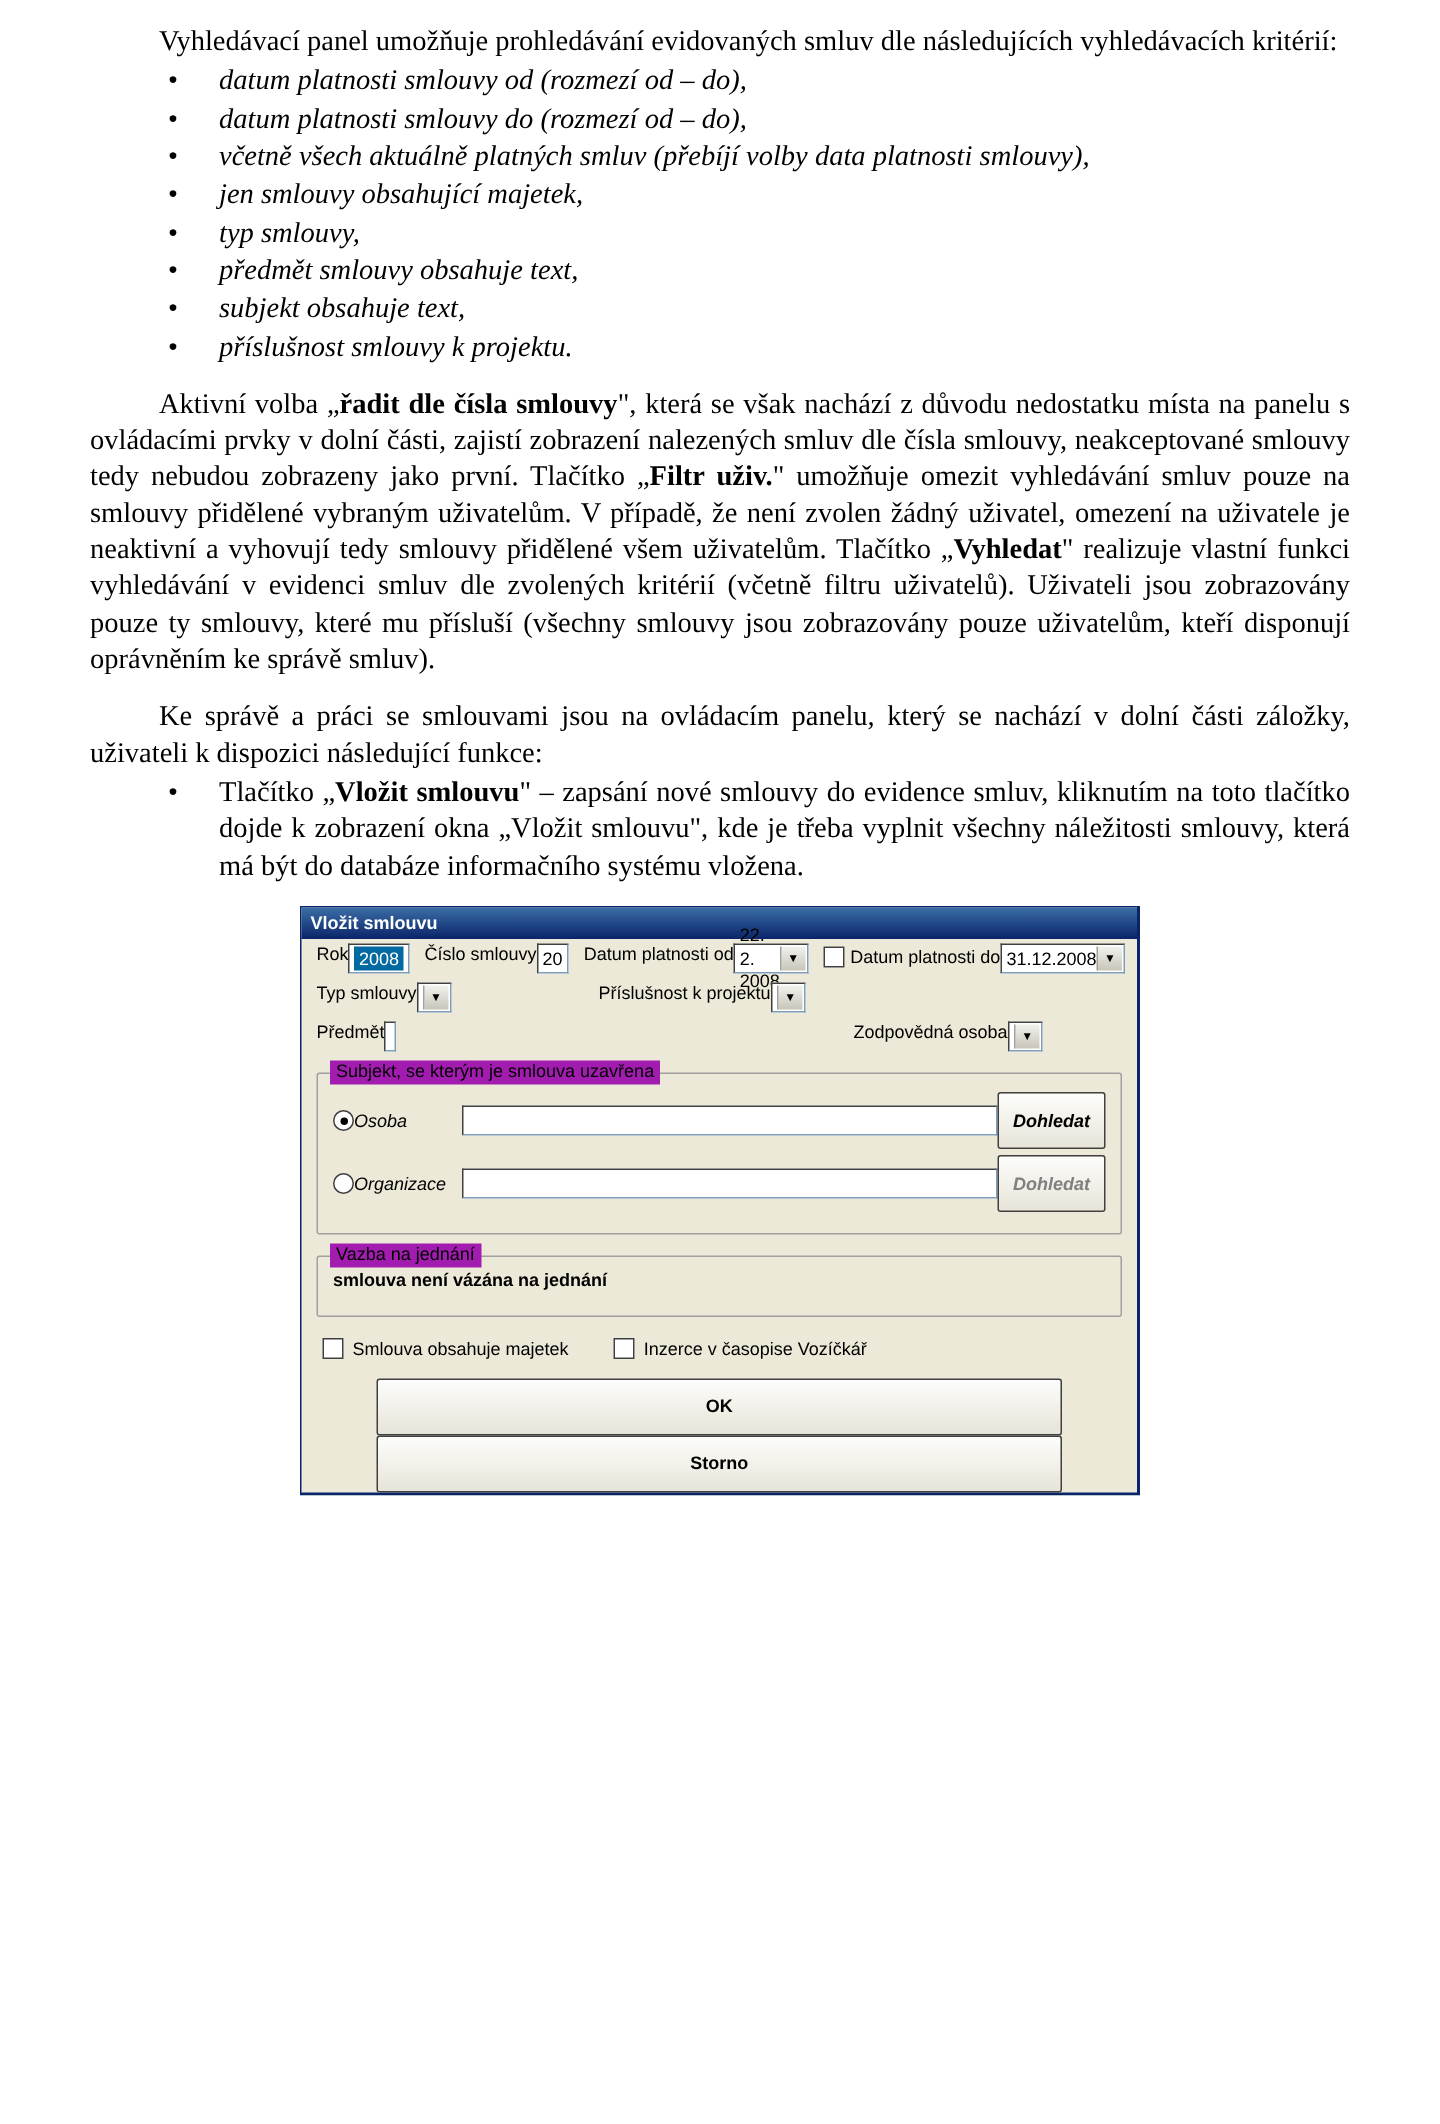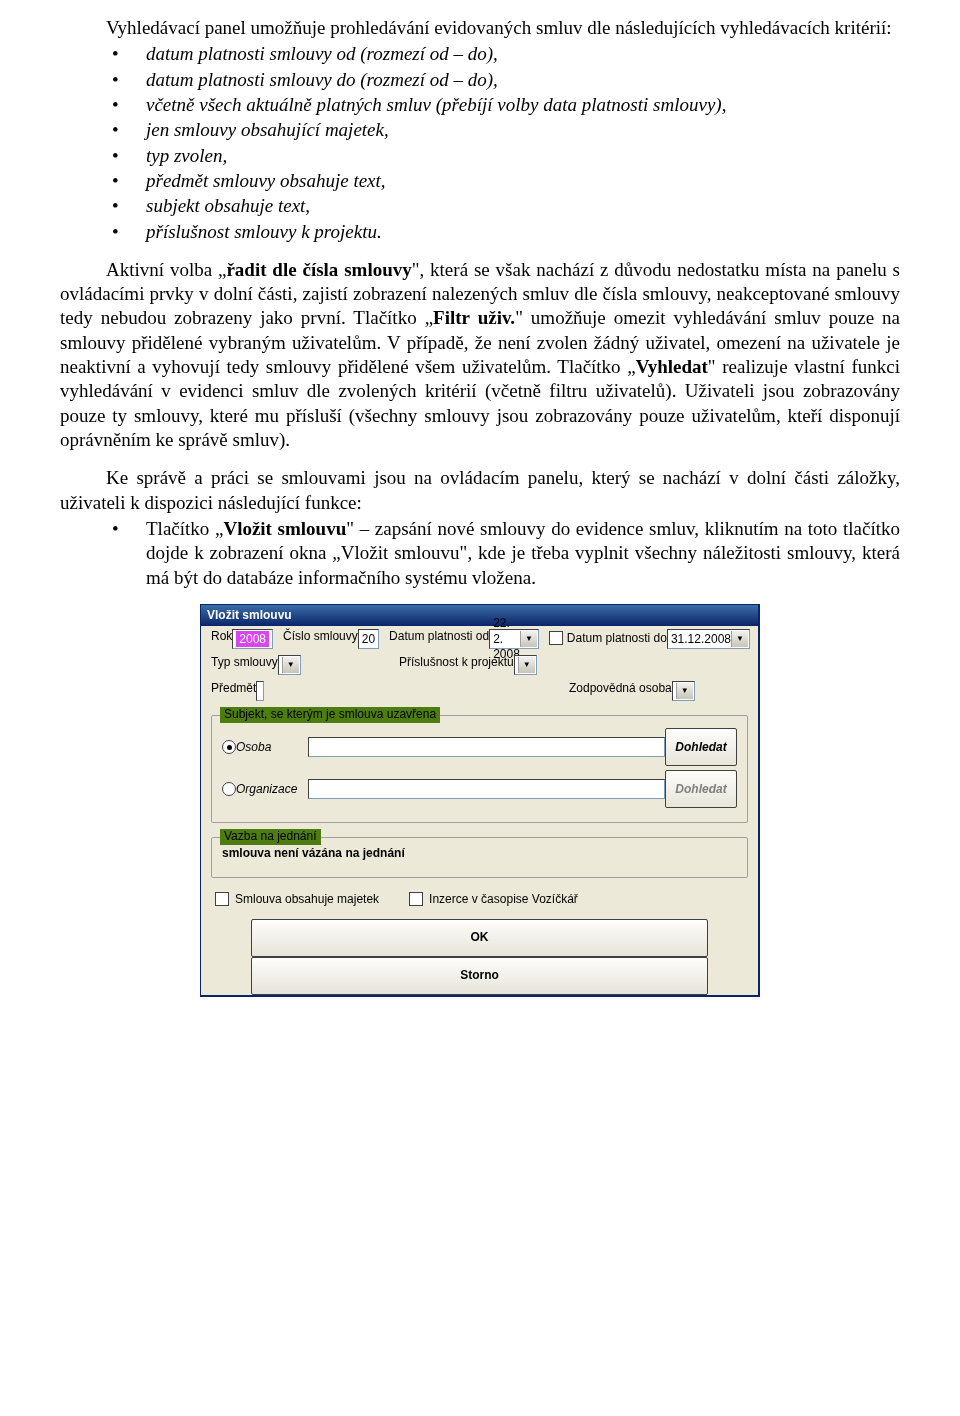--- a/index.html
+++ b/index.html
@@ -89,31 +89,31 @@
     padding:0 3px;
   }
   .combo{position:relative;padding-right:18px;}
   .combo .arrow{
     position:absolute;right:1px;top:1px;bottom:1px;width:16px;
     background:linear-gradient(#F2F2EE,#C8C5B8);
     border-left:1px solid #A0A0A0;
     display:flex;align-items:center;justify-content:center;
     font-size:8px;color:#000;
   }
-  .sel{background:#d946ef;color:#fff;padding:0 3px;line-height:16px;}
+  .sel{background:#0369a1;color:#fff;padding:0 3px;line-height:16px;}
   .groupbox{
     border:1px solid #A0A0A0;
     border-radius:2px;
     margin:14px 0 0 0;
     padding:8px 10px 10px 10px;
     position:relative;
   }
   .groupbox .legend{
     position:absolute;top:-9px;left:8px;
-    background:#4d7c0f;padding:0 4px;font-size:12px;
+    background:#a21caf;padding:0 4px;font-size:12px;
   }
   .radio-row{display:flex;align-items:center;gap:0;margin:4px 0;font-style:italic;}
   .radio{
     width:12px;height:12px;border:1px solid #404040;border-radius:50%;
     background:#fff;display:inline-flex;align-items:center;justify-content:center;
   }
   .radio.checked::after{content:"";width:5px;height:5px;background:#000;border-radius:50%;}
   .chk{
     width:12px;height:12px;border:1px solid #404040;background:#fff;
     display:inline-block;vertical-align:middle;
@@ -134,21 +134,21 @@
 </head>
 <body>
 
 <div class="para first-indent">Vyhledávací panel umožňuje prohledávání evidovaných smluv dle následujících vyhledávacích kritérií:</div>
 
 <ul class="bullets">
   <li>datum platnosti smlouvy od (rozmezí od – do),</li>
   <li>datum platnosti smlouvy do (rozmezí od – do),</li>
   <li>včetně všech aktuálně platných smluv (přebíjí volby data platnosti smlouvy),</li>
   <li>jen smlouvy obsahující majetek,</li>
-  <li>typ zvolen,</li>
+  <li>typ smlouvy,</li>
   <li>předmět smlouvy obsahuje text,</li>
   <li>subjekt obsahuje text,</li>
   <li>příslušnost smlouvy k projektu.</li>
 </ul>
 
 <div class="para first-indent">
   <span>Aktivní volba „</span><b>řadit dle čísla smlouvy</b><span>", která se však nachází z důvodu nedostatku místa na panelu s ovládacími prvky v dolní části, zajistí zobrazení nalezených smluv dle čísla smlouvy, neakceptované smlouvy tedy nebudou zobrazeny jako první. Tlačítko „</span><b>Filtr uživ.</b><span>" umožňuje omezit vyhledávání smluv pouze na smlouvy přidělené vybraným uživatelům. V případě, že není zvolen žádný uživatel, omezení na uživatele je neaktivní a vyhovují tedy smlouvy přidělené všem uživatelům. Tlačítko „</span><b>Vyhledat</b><span>" realizuje vlastní funkci vyhledávání v evidenci smluv dle zvolených kritérií (včetně filtru uživatelů). Uživateli jsou zobrazovány pouze ty smlouvy, které  mu přísluší (všechny smlouvy jsou zobrazovány pouze uživatelům, kteří disponují oprávněním ke správě smluv).</span>
 </div>
 
 <div style="height:14px"></div>

